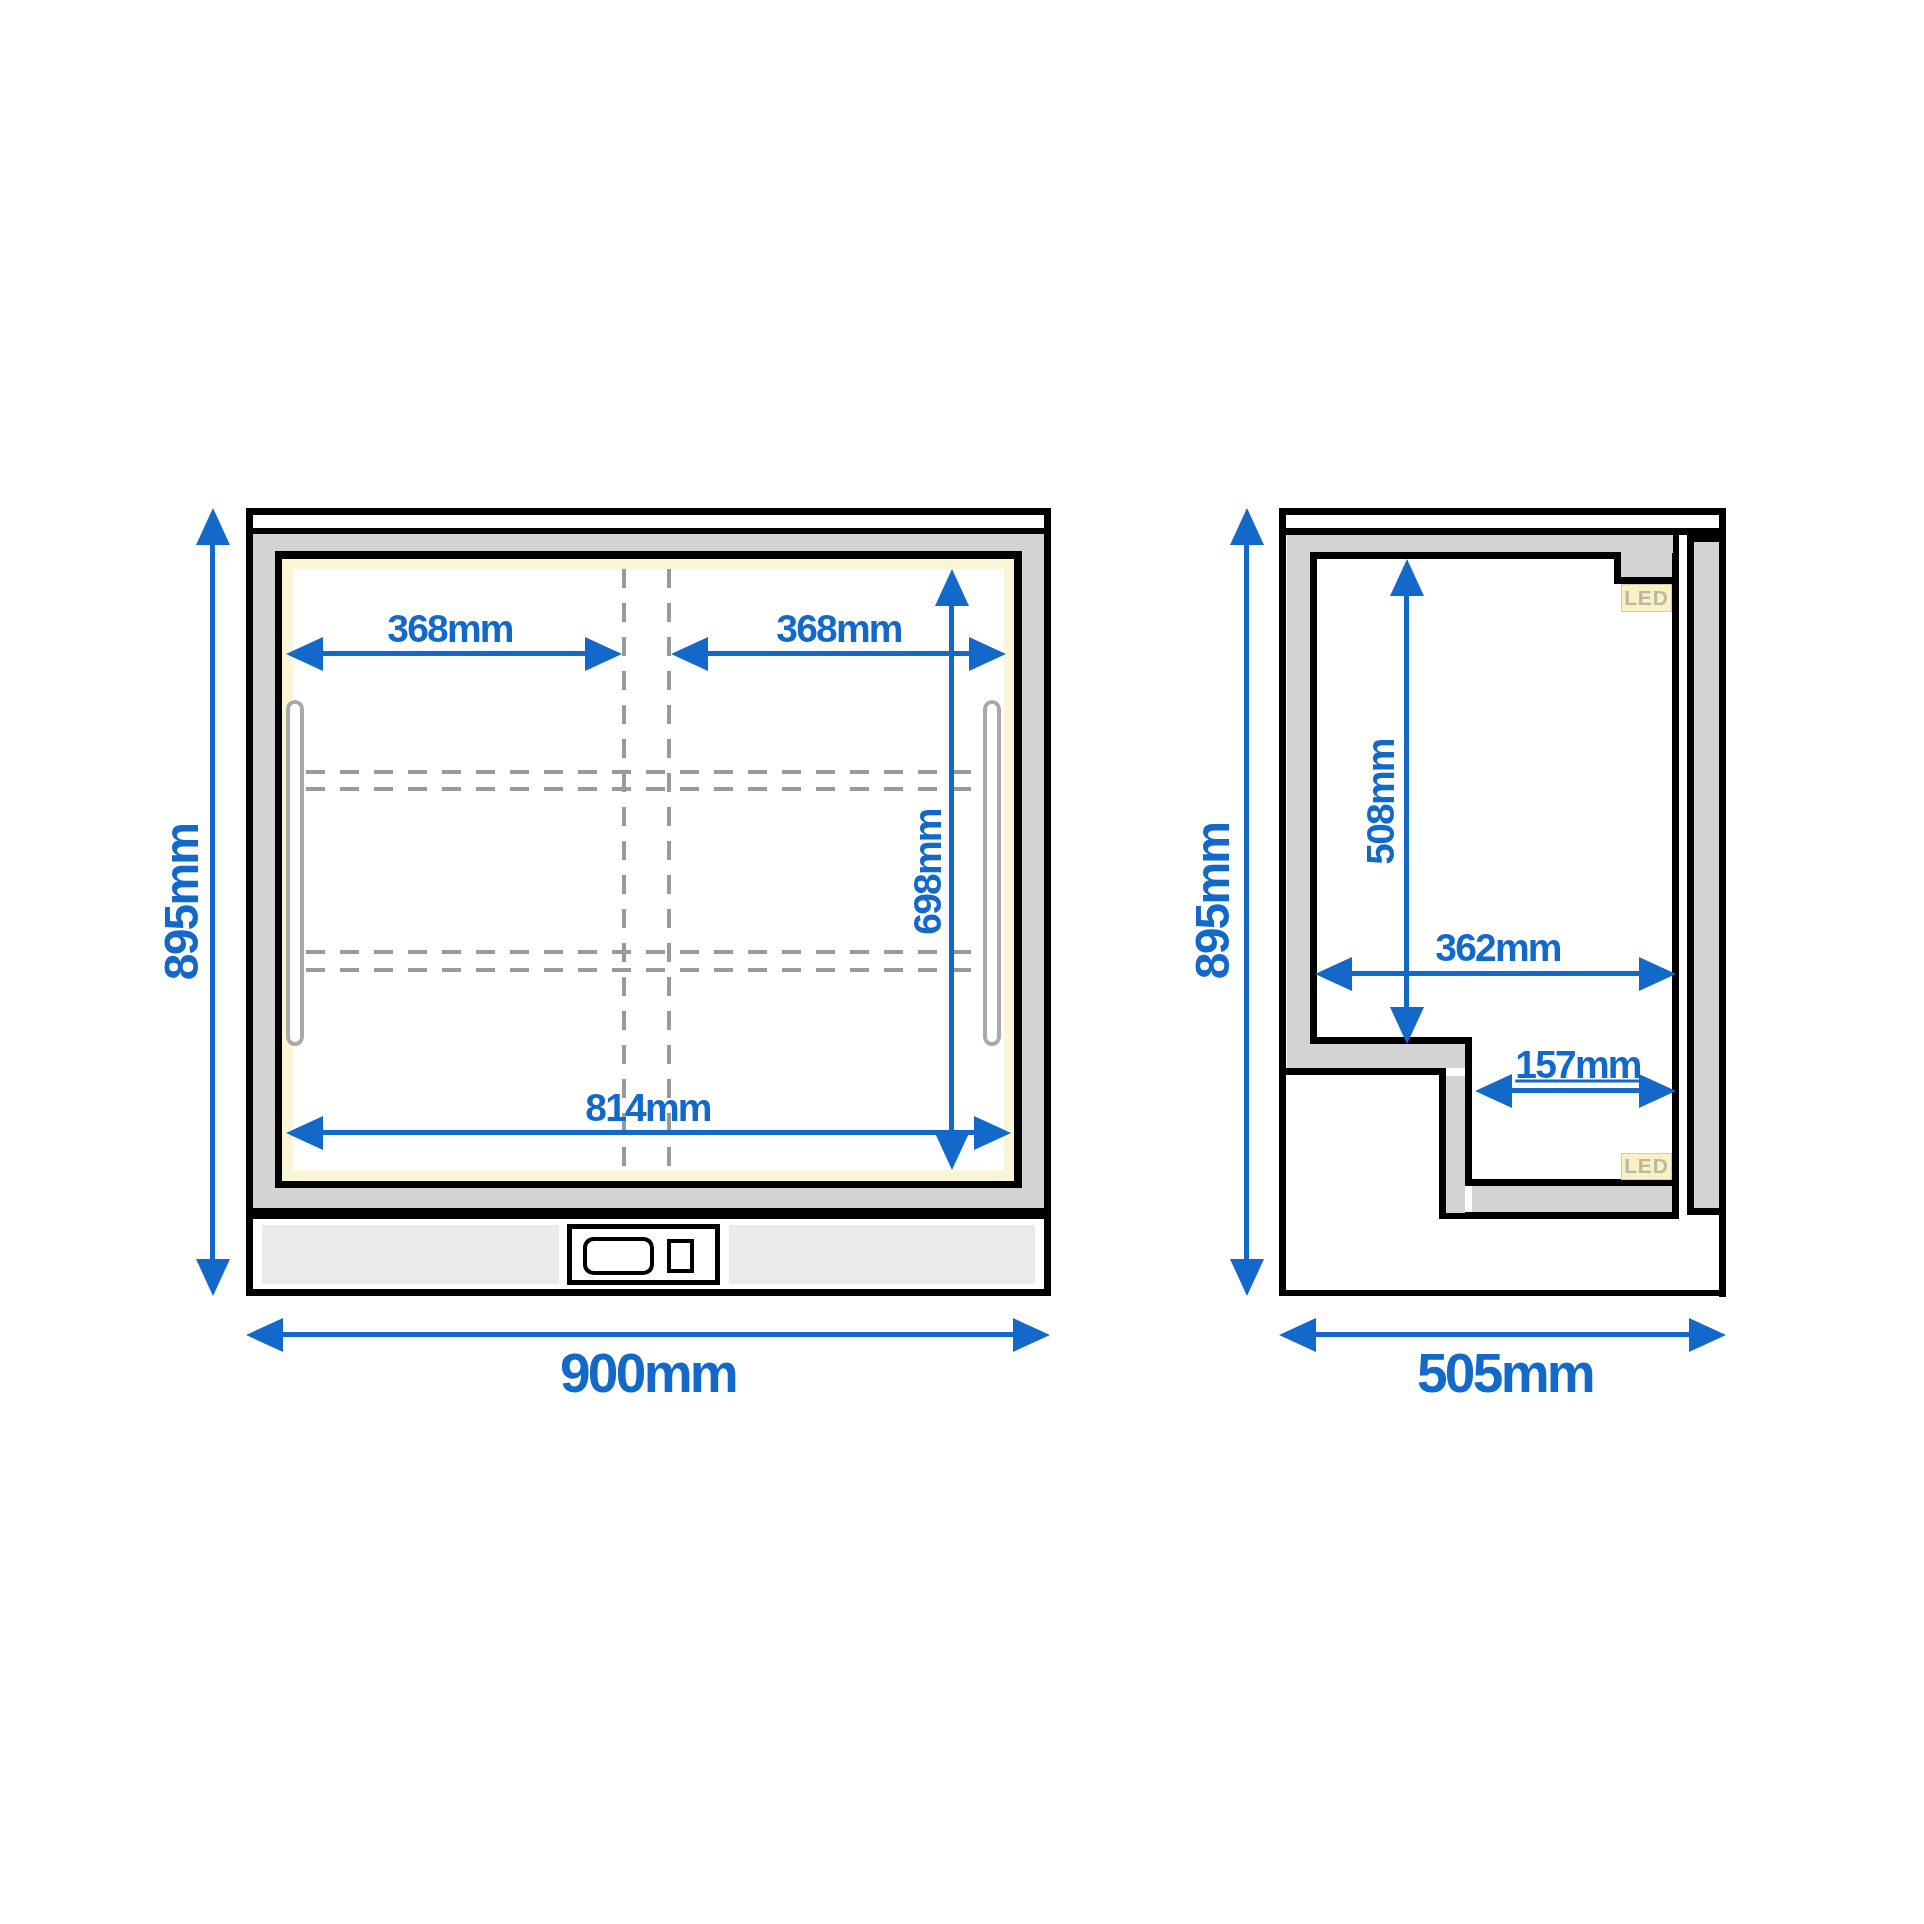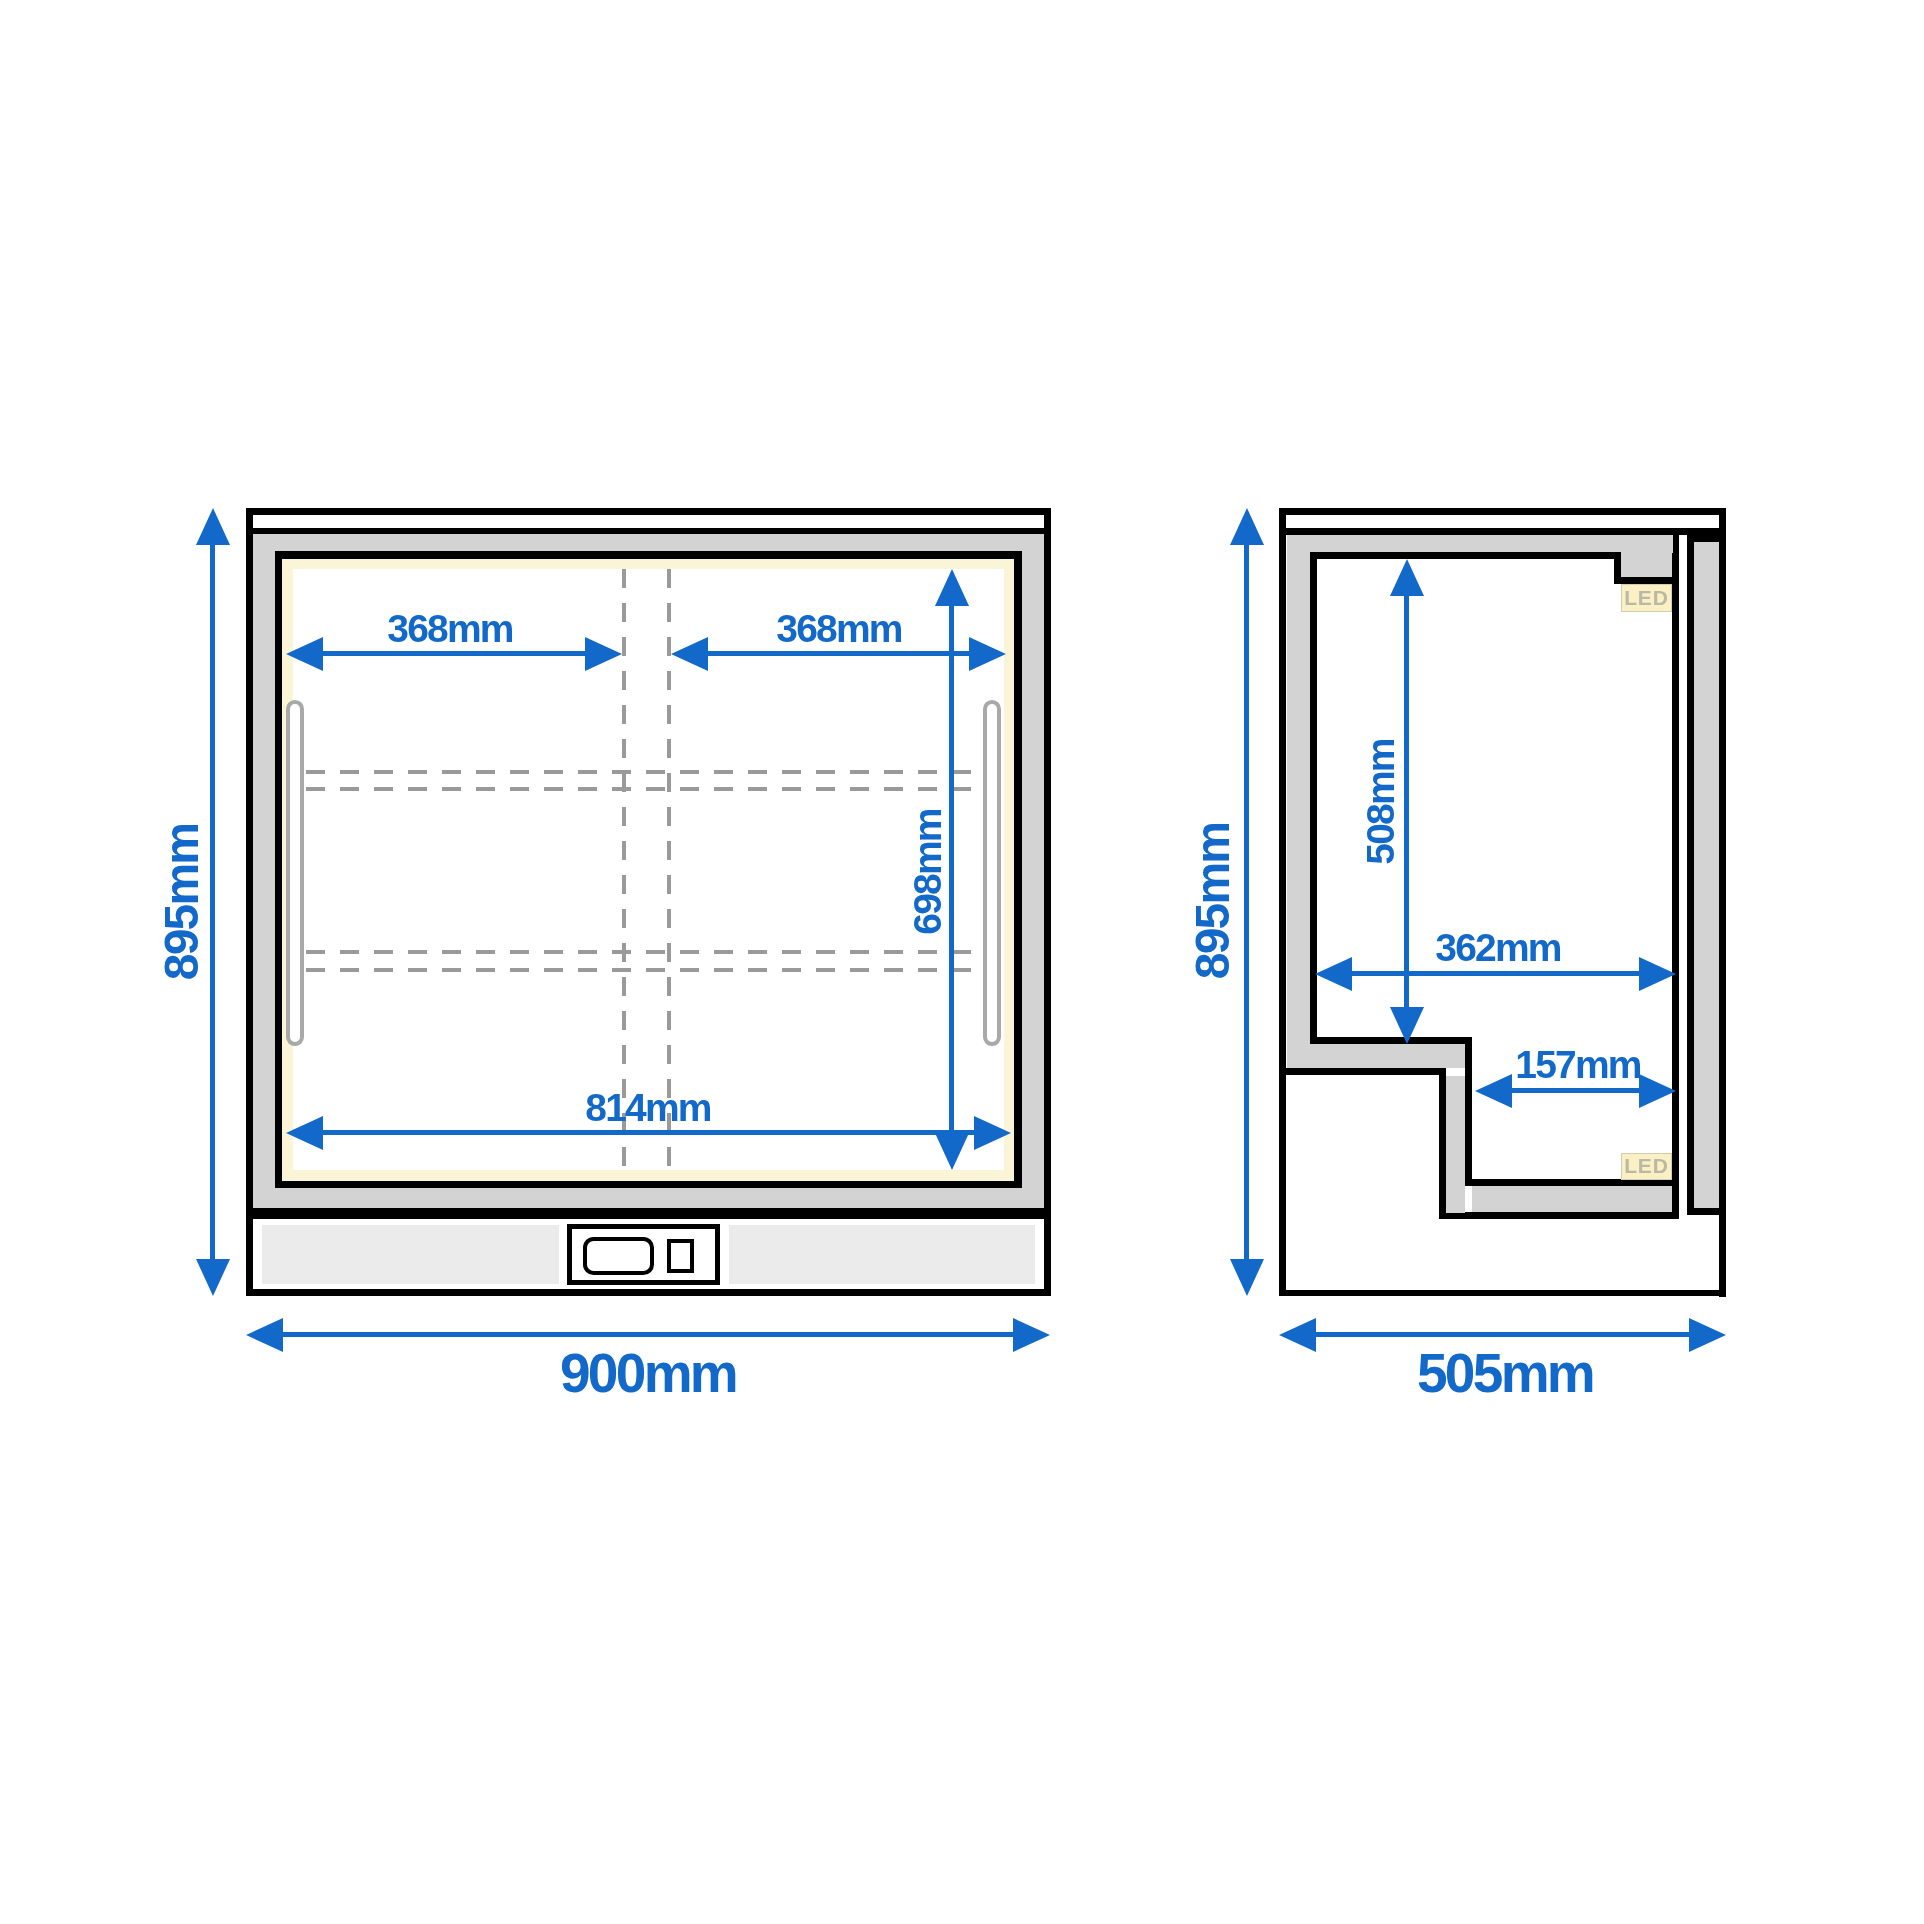--- a/index.html
+++ b/index.html
@@ -178,21 +178,21 @@
       <div class="abs dim-line-h" style="left:1349px;top:971px;width:293px;"></div>
       <div class="ah ah-l" style="left:1315px;top:957px;"></div>
       <div class="ah ah-r" style="left:1639px;top:957px;"></div>
       <div class="dim-label" style="left:1498px;top:947px;">362mm</div>
     </div>
 
     <div class="grp">
       <div class="abs dim-line-h" style="left:1509px;top:1088px;width:133px;"></div>
       <div class="ah ah-l" style="left:1475px;top:1074px;"></div>
       <div class="ah ah-r" style="left:1639px;top:1074px;"></div>
-      <div class="dim-label" style="left:1578px;top:1064px;">157mm</div>
+      <div class="dim-label" style="left:1578px;top:1064px;text-decoration:underline;">157mm</div>
     </div>
 
     <div class="grp">
       <div class="abs dim-line-h" style="left:1313px;top:1332px;width:379px;"></div>
       <div class="ah ah-l" style="left:1279px;top:1318px;"></div>
       <div class="ah ah-r" style="left:1689px;top:1318px;"></div>
       <div class="dim-label big" style="left:1505px;top:1373px;">505mm</div>
     </div>
   </div>
 

